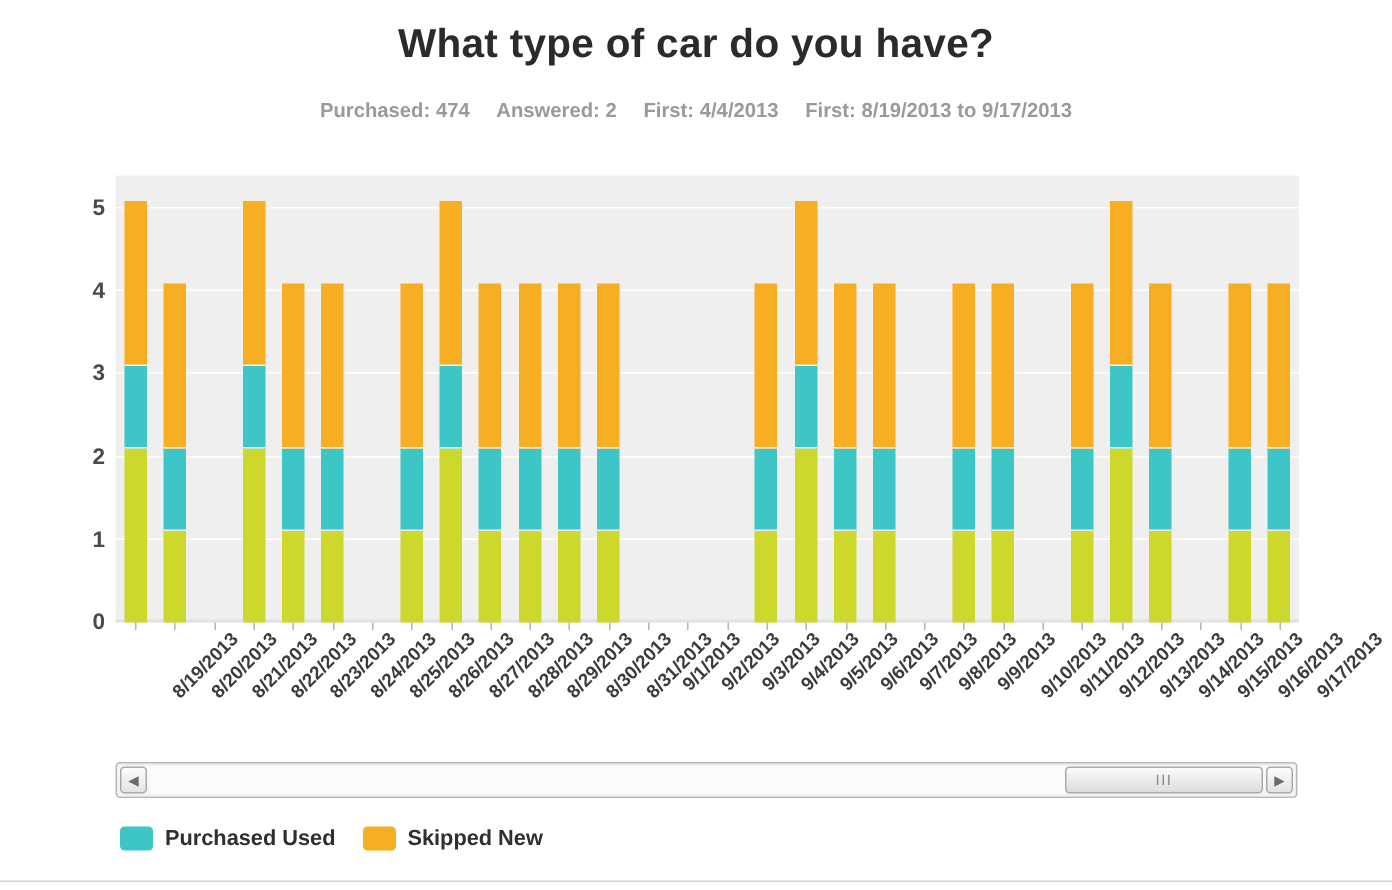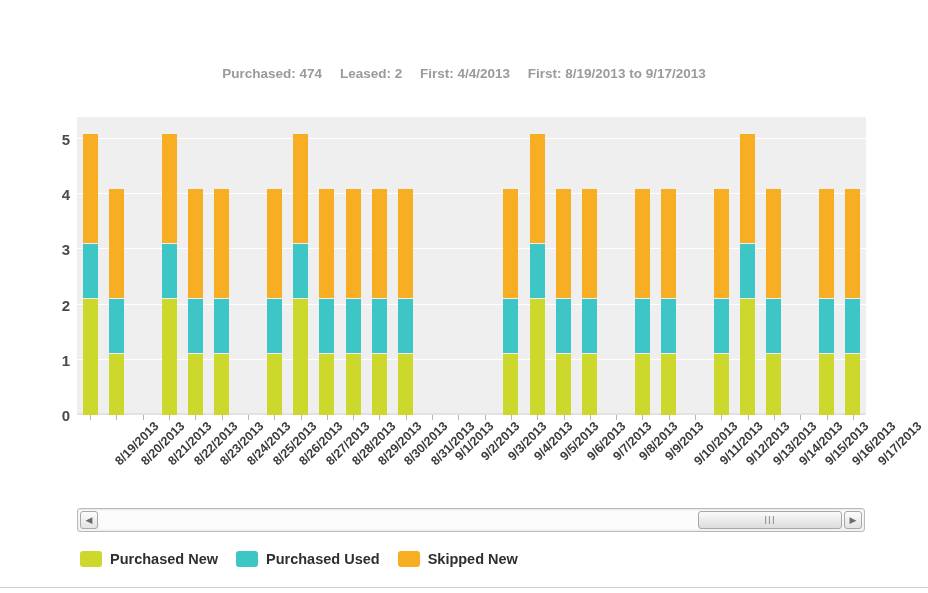--- a/index.html
+++ b/index.html
@@ -68,46 +68,47 @@
     position:absolute;top:2px;width:18px;height:18px;
     background:linear-gradient(#fcfcfc,#e3e3e3);
     border:1px solid #a8a8a8;border-radius:3px;box-sizing:border-box;
     display:flex;align-items:center;justify-content:center;
     font-size:9px;color:#6b6b6b;line-height:1;
   }
   .sb-left{left:2px;}
   .sb-right{right:2px;}
   .sb-track{position:absolute;left:22px;right:22px;top:2px;bottom:2px;background:#fcfcfc;border-radius:2px;}
   .sb-thumb{
-    position:absolute;top:0;bottom:0;right:0;width:144px;
+    position:absolute;top:0;bottom:0;right:0;width:132px;
     background:linear-gradient(#fbfbfb,#dcdcdc);
     border:1px solid #a8a8a8;border-radius:3px;box-sizing:border-box;
     display:flex;align-items:center;justify-content:center;
     font-size:10px;color:#8a8a8a;letter-spacing:1px;
   }
 
   
   #legend{position:absolute;left:80px;top:548px;height:22px;display:flex;align-items:center;gap:18px;}
   .lg-item{display:flex;align-items:center;gap:8px;}
   .lg-swatch{width:22px;height:16px;border-radius:3px;}
   .lg-label{font-size:14.5px;font-weight:bold;color:#2f2f2f;}
 </style>
 </head>
 <body>
 
 <div id="root">
 
+  <div class="title">What type of car do you have?</div>
 
   <div class="submeta">
     <span>
       <span>Purchased:</span>
       <span>474</span>
     </span><span class="gap"></span>
     <span>
-      <span>Leased:</span>
+      <span>Answered:</span>
       <span>2</span>
     </span><span class="gap"></span>
     <span>
       <span>First:</span>
       <span>4/4/2013</span>
     </span><span class="gap"></span>
     <span>
       <span>First:</span>
       <span>8/19/2013 to 9/17/2013</span>
     </span>
@@ -361,24 +362,20 @@
   <div id="scrollbar">
     <div class="sb-btn sb-left">◀</div>
     <div class="sb-track">
       <div class="sb-thumb">III</div>
     </div>
     <div class="sb-btn sb-right">▶</div>
   </div>
 
   <div id="legend">
       <div class="lg-item">
-        <div class="lg-swatch" style="background: rgb(204, 217, 44);"></div>
-        <div class="lg-label">Purchased New</div>
-      </div>
-      <div class="lg-item">
         <div class="lg-swatch" style="background: rgb(62, 198, 198);"></div>
         <div class="lg-label">Purchased Used</div>
       </div>
       <div class="lg-item">
         <div class="lg-swatch" style="background: rgb(248, 174, 35);"></div>
         <div class="lg-label">Skipped New</div>
       </div>
     </div>
 
   <div class="bottom-rule"></div>

